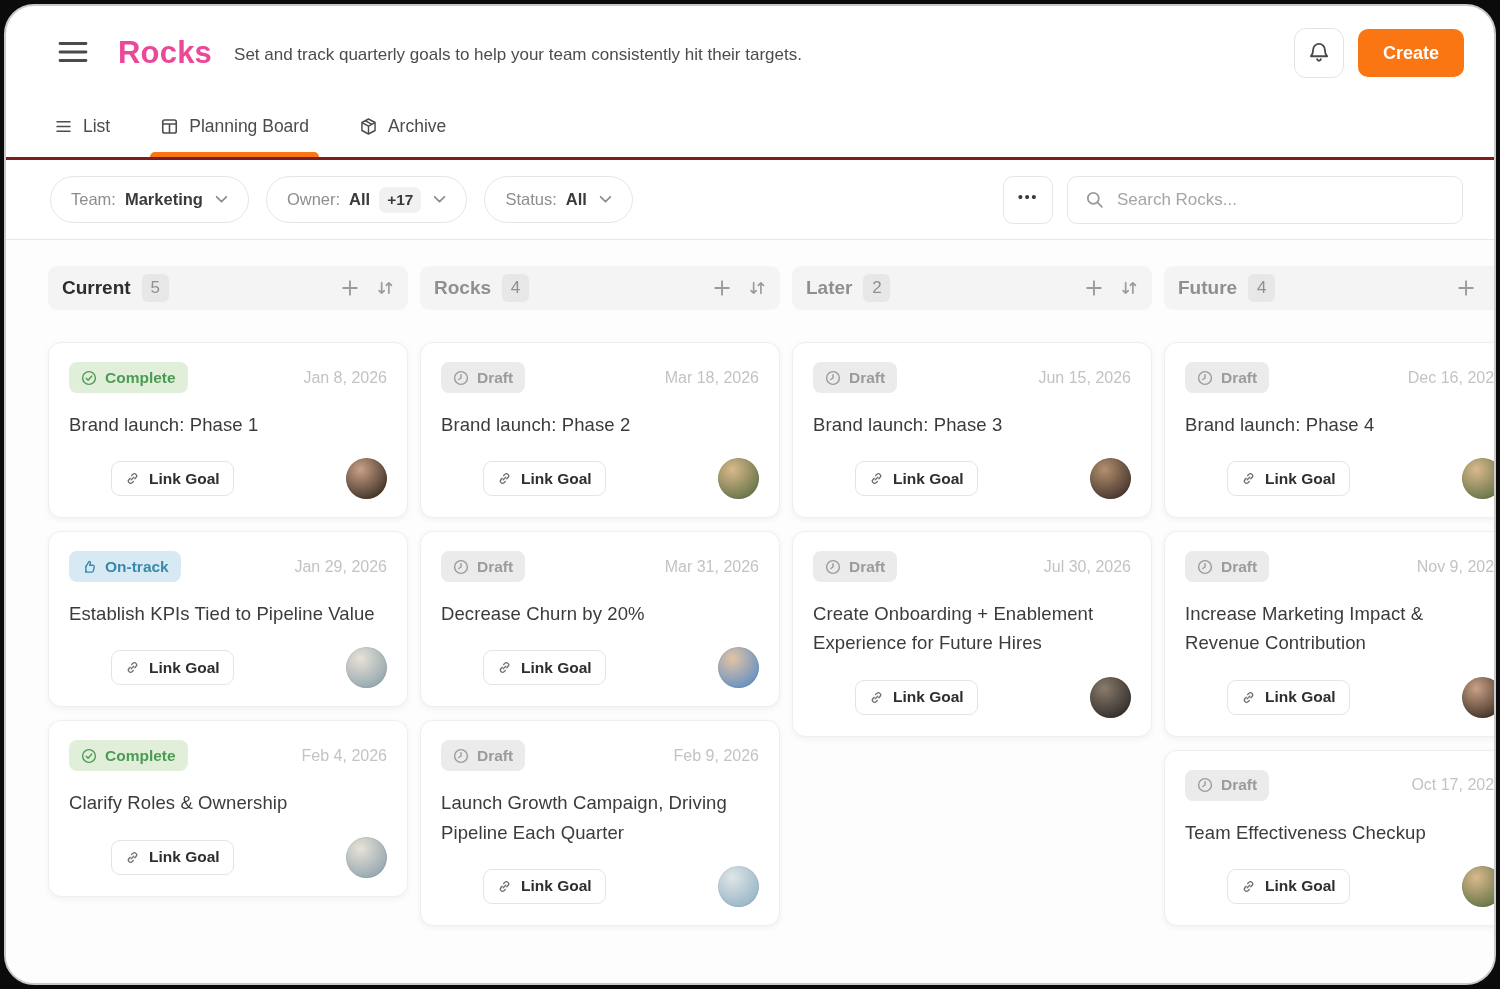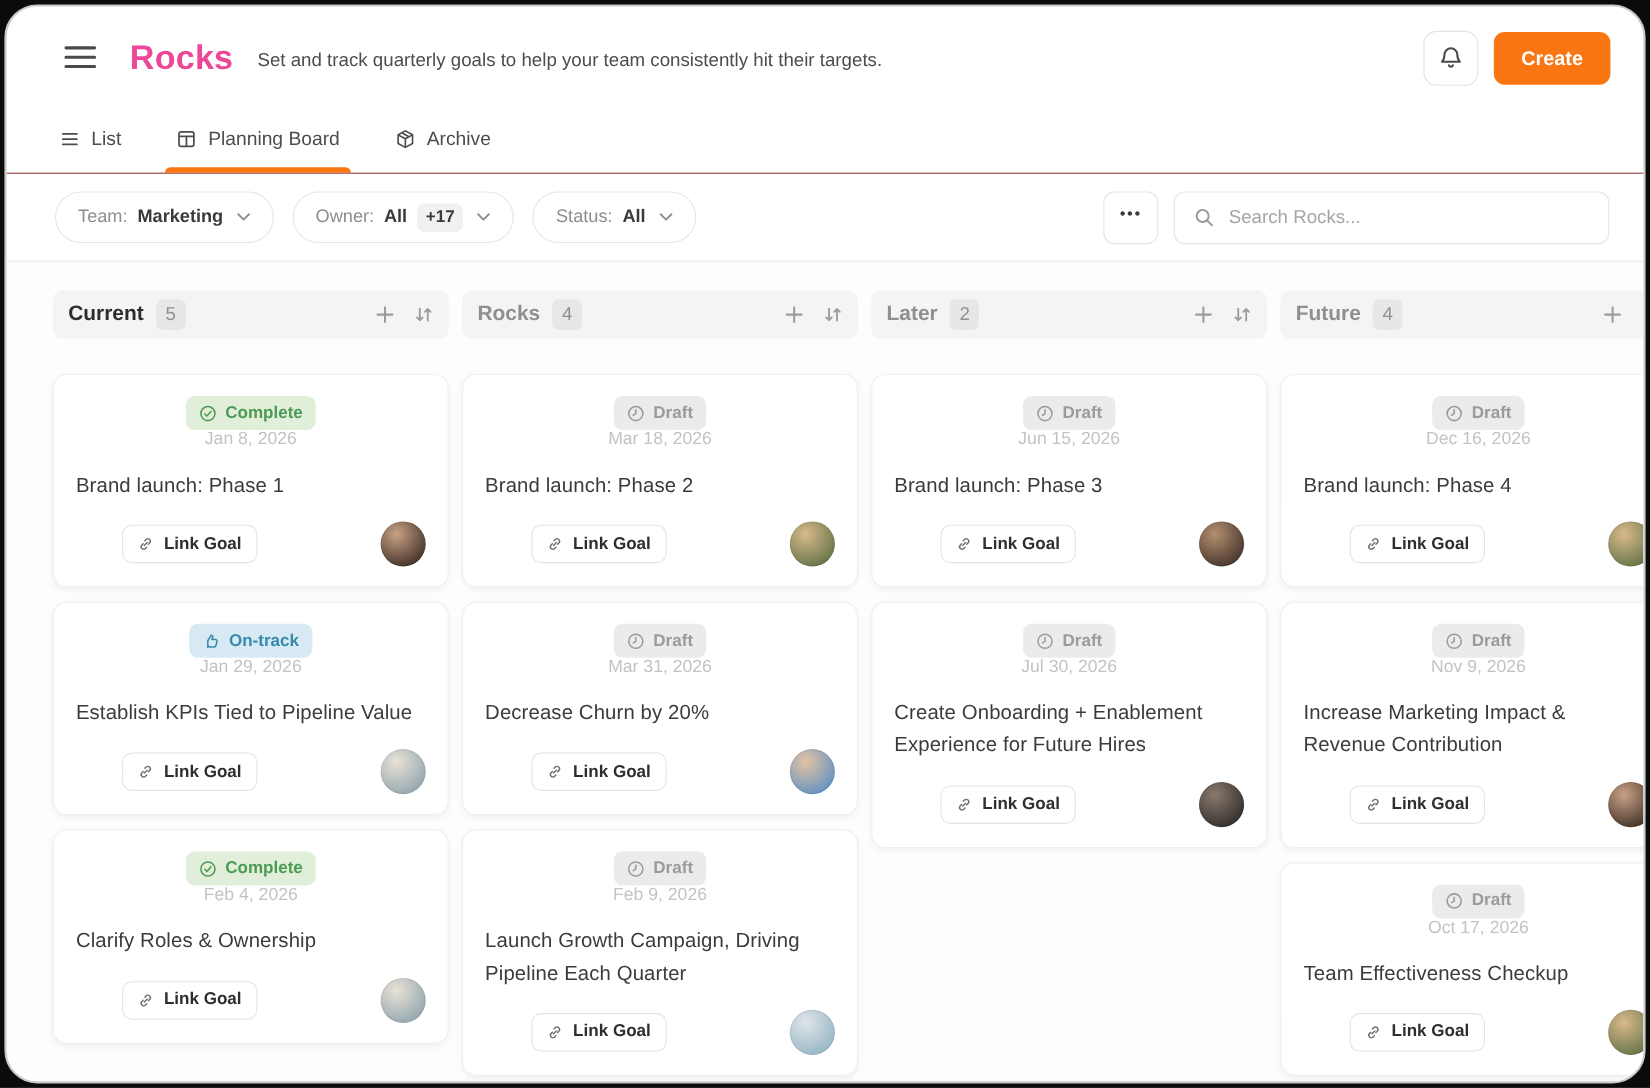--- a/index.html
+++ b/index.html
@@ -20,21 +20,21 @@
   .topbar { height:94px; display:flex; align-items:center; padding:0 30px 0 50px; flex:0 0 auto; }
   .hamburger { background:none; border:none; cursor:pointer; width:34px; height:28px; color:#4a4a4a; }
   .hamburger svg { width:30px; height:24px; }
   .page-title { font-size:31px; font-weight:800; color:#ec4899; margin-left:28px; letter-spacing:.2px; }
   .page-subtitle { font-size:17px; color:#4c4c4c; margin-left:22px; margin-top:4px; }
   .spacer { flex:1; }
   .bell-btn { width:50px; height:50px; border:1px solid #e3e3e3; border-radius:12px; background:#fff; color:#4a4a4a; display:flex; align-items:center; justify-content:center; cursor:pointer; }
   .bell-btn svg { width:24px; height:24px; }
   .create-btn { margin-left:14px; height:48px; padding:0 25px; border:none; border-radius:10px; background:var(--accent); color:#fff; font-size:18px; font-weight:600; cursor:pointer; font-family:inherit; }
   
-  .tabs { display:flex; gap:46px; padding:0 46px; border-bottom:1px solid #7f1d1d; flex:0 0 auto; }
+  .tabs { display:flex; gap:46px; padding:0 46px; border-bottom:3px solid #7f1d1d; flex:0 0 auto; }
   .tab { display:flex; align-items:center; gap:10px; font-size:17.5px; color:#4c4c4c; padding:16px 2px 20px; position:relative; cursor:pointer; }
   .tab svg { width:19px; height:19px; color:#4c4c4c; }
   .tab.active::after { content:""; position:absolute; left:-8px; right:-8px; bottom:0; height:5px; background:var(--accent); border-radius:6px 6px 0 0; }
   
   .filterbar { height:80px; display:flex; align-items:center; padding:0 31px 0 44px; border-bottom:1px solid #e8e8e8; gap:17px; flex:0 0 auto; background:#fff; }
   .pill { height:47px; border:1px solid #e5e5e5; border-radius:26px; background:#fff; display:inline-flex; align-items:center; gap:9px; padding:0 20px; font-size:16.5px; cursor:pointer; font-family:inherit; }
   .pill .lbl { color:#8e8e8e; }
   .pill .val { color:#3a3a3a; font-weight:700; }
   .pill .extra { background:#f1f1f1; border-radius:7px; padding:4px 8px; color:#3a3a3a; font-weight:700; font-size:15.5px; }
   .pill svg { width:13px; height:9px; color:#8e8e8e; margin-left:3px; }
@@ -49,21 +49,21 @@
   .column { width:360px; flex:0 0 360px; }
   .col-header { height:44px; background:#f4f4f4; border-radius:9px; display:flex; align-items:center; gap:11px; padding:0 13px 0 14px; }
   .col-name { font-size:19px; font-weight:700; color:#8f8f8f; }
   .column.active .col-name { color:#2d2d2d; }
   .col-count { background:#e7e7e7; border-radius:6px; min-width:27px; height:28px; display:inline-flex; align-items:center; justify-content:center; padding:0 7px; font-size:17px; color:#8f8f8f; }
   .col-actions { margin-left:auto; display:flex; gap:15px; }
   .col-icon { background:none; border:none; padding:0; width:20px; height:20px; color:#9b9b9b; cursor:pointer; }
   .col-icon svg { width:20px; height:20px; }
   .cards { margin-top:32px; display:flex; flex-direction:column; gap:13px; }
   .card { background:#fff; border:1px solid #efefef; border-radius:13px; box-shadow:0 2px 6px rgba(0,0,0,.05); padding:19px 20px 18px; cursor:pointer; }
-  .card-top { display:flex; align-items:center; justify-content:space-between;flex-direction:column; }
+  .card-top { display:flex; align-items:center; justify-content:space-between; }
   .badge { display:inline-flex; align-items:center; gap:8px; height:31px; border-radius:8px; padding:0 12px; font-size:15.5px; font-weight:600; }
   .badge svg { width:16px; height:16px; }
   .badge-complete { color:var(--complete); background:var(--complete-bg); }
   .badge-ontrack  { color:var(--ontrack);  background:var(--ontrack-bg); }
   .badge-draft    { color:var(--draft);    background:var(--draft-bg); }
   .card-date { font-size:16px; color:#c3c3c3; font-weight:500; }
   .card-title { margin-top:17px; font-size:18.5px; line-height:1.58; font-weight:500; color:#3b3b3b; letter-spacing:.1px; }
   .card-bottom { margin-top:19px; display:flex; align-items:center; justify-content:space-between;padding-left:42px; }
   .link-goal { display:inline-flex; align-items:center; gap:9px; height:35px; padding:0 13px; border:1px solid #e4e4e4; border-radius:9px; background:#fff; font-size:15.5px; font-weight:700; color:#2e2e2e; cursor:pointer; font-family:inherit; }
   .link-goal svg { width:15px; height:15px; color:#6f6f6f; }

